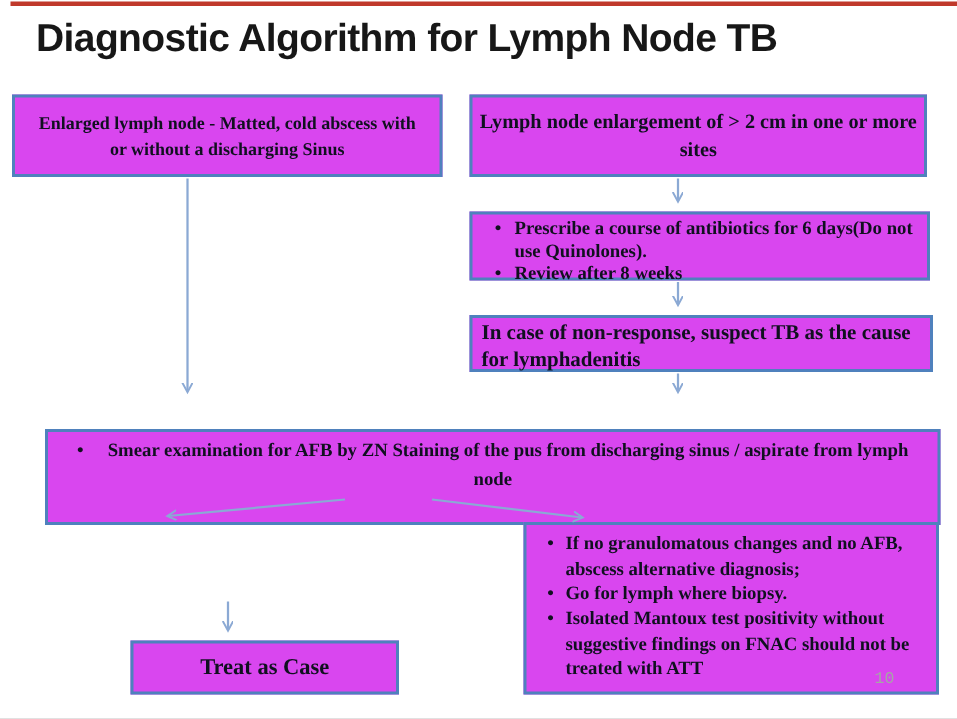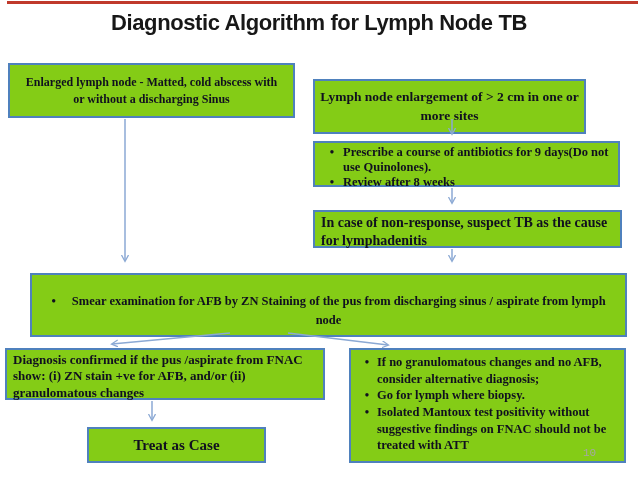--- a/index.html
+++ b/index.html
@@ -7,36 +7,37 @@
   .slide {
     position:relative; width:638px; height:479px;
     background:#ffffff; overflow:hidden; margin:0 auto;
   }
   .top-bar {
     position:absolute; left:7px; top:1px; width:631px; height:3px;
     background:#c0392b;
   }
   .title {
     position:absolute; left:0; top:10px; width:100%;
-    text-align:center;
+    text-align:left;
     font-family:"Liberation Sans", sans-serif;
-    font-weight:700; font-size:22px; letter-spacing:-0.4px;
+    font-weight:700; font-size:26px; letter-spacing:-0.4px;
     color:#171717;
+    padding-left:24px;
   }
   .box {
-    position:absolute; border:2px solid #4f81bd; background:#84cc16;
+    position:absolute; border:2px solid #4f81bd; background:#d946ef;
     color:#10101f; font-weight:700;
   }
   .centered { display:flex; align-items:center; justify-content:center; text-align:center; }
 
   .box-enlarged   { left:8px;   top:63px;  width:287px; height:55px; font-size:12px; line-height:1.4; padding:2px 10px; }
-  .box-enlarge2cm { left:313px; top:63px;  width:273px; height:55px; font-size:13.5px; line-height:1.35; padding:2px 0;margin-top:16px; }
+  .box-enlarge2cm { left:313px; top:63px;  width:305px; height:55px; font-size:13.5px; line-height:1.35; padding:2px 0; }
   .box-antibiotics{ left:313px; top:141px; width:307px; height:46px; font-size:12.5px; line-height:1.18; padding:2px 4px 2px 6px; }
   .box-nonresp    { left:313px; top:210px; width:309px; height:38px; font-size:14px; line-height:1.3; padding:2px 6px; }
-  .box-exam       { left:30px;  top:273px; width:597px; height:64px; font-size:12.5px; line-height:1.55; padding:17px 8px; text-align:center; }
+  .box-exam       { left:30px;  top:286px; width:597px; height:64px; font-size:12.5px; line-height:1.55; padding:3px 8px; text-align:center; }
   .box-diagnosis  { left:5px;   top:348px; width:320px; height:52px; font-size:13px;  line-height:1.25; padding:2px 6px; }
   .box-treat      { left:87px;  top:427px; width:179px; height:36px; font-size:15px; }
   .box-nochanges  { left:349px; top:348px; width:277px; height:115px; font-size:12.5px; line-height:1.33; padding:4px 4px 4px 6px; }
 
   .b-row { display:flex; align-items:flex-start; }
   .b-dot { flex:0 0 22px; text-align:center; }
   .box-nochanges .b-dot { flex:0 0 20px; }
   .b-txt { flex:1 1 auto; }
 
   .center-list .b-row { display:block; text-align:center; }
@@ -63,48 +64,45 @@
     <span>Enlarged lymph node - Matted, cold abscess with or without a discharging Sinus</span>
   </div>
 
   <div class="box box-enlarge2cm centered">
     <span>Lymph node enlargement of &gt; 2 cm in one or more sites</span>
   </div>
 
   <div class="box box-antibiotics">
       <div class="b-row">
         <span class="b-dot">•</span>
-        <span class="b-txt">Prescribe a course of antibiotics for 9 days(Do not use Quinolones).</span>
+        <span class="b-txt">Prescribe a course of antibiotics for 6 days(Do not use Quinolones).</span>
       </div>
       <div class="b-row">
         <span class="b-dot">•</span>
         <span class="b-txt">Review after 8 weeks</span>
       </div>
     </div>
 
   <div class="box box-nonresp">
     <span>In case of non-response, suspect TB as the cause for lymphadenitis</span>
   </div>
 
   <div class="box box-exam center-list">
       <div class="b-row"><span class="b-dot">•</span><span class="b-txt">Smear examination for AFB by ZN Staining of the pus from discharging sinus / aspirate from lymph node</span></div>
     </div>
 
-  <div class="box box-diagnosis">
-    <span>Diagnosis confirmed if the pus /aspirate from FNAC show: (i) ZN stain +ve for AFB, and/or (ii) granulomatous changes</span>
-  </div>
 
   <div class="box box-treat centered">
     <span>Treat as Case</span>
   </div>
 
   <div class="box box-nochanges">
       <div class="b-row">
         <span class="b-dot">•</span>
-        <span class="b-txt">If no granulomatous changes and no AFB, consider alternative diagnosis;</span>
+        <span class="b-txt">If no granulomatous changes and no AFB, abscess alternative diagnosis;</span>
       </div>
       <div class="b-row">
         <span class="b-dot">•</span>
         <span class="b-txt">Go for lymph where biopsy.</span>
       </div>
       <div class="b-row">
         <span class="b-dot">•</span>
         <span class="b-txt">Isolated Mantoux test positivity without suggestive findings on FNAC should not be treated with ATT</span>
       </div>
     </div>

